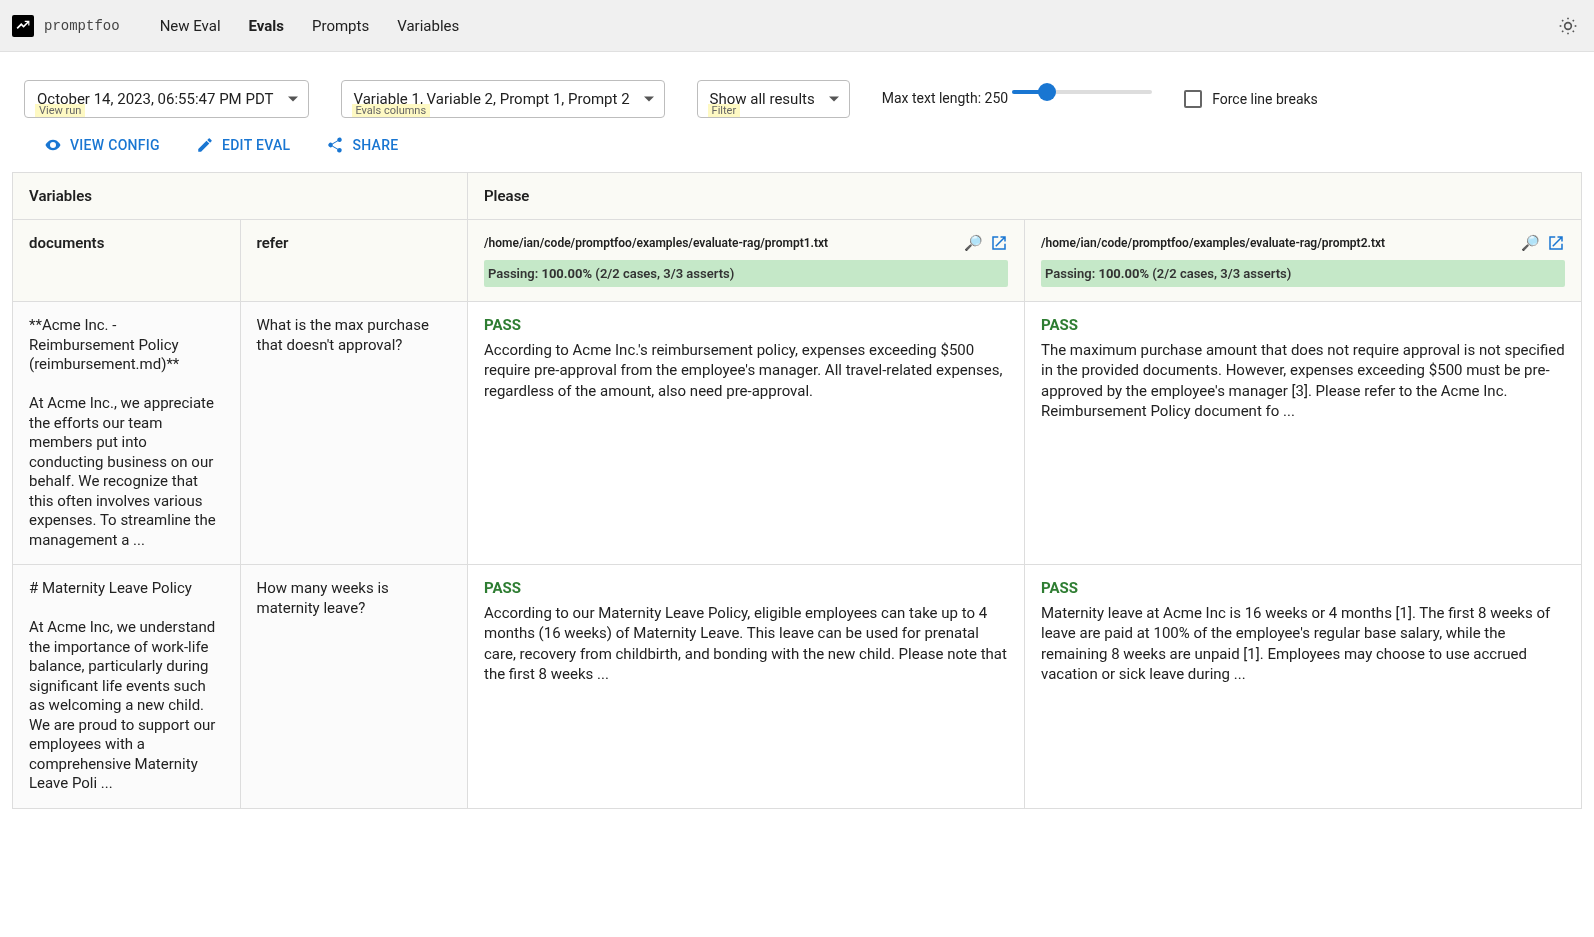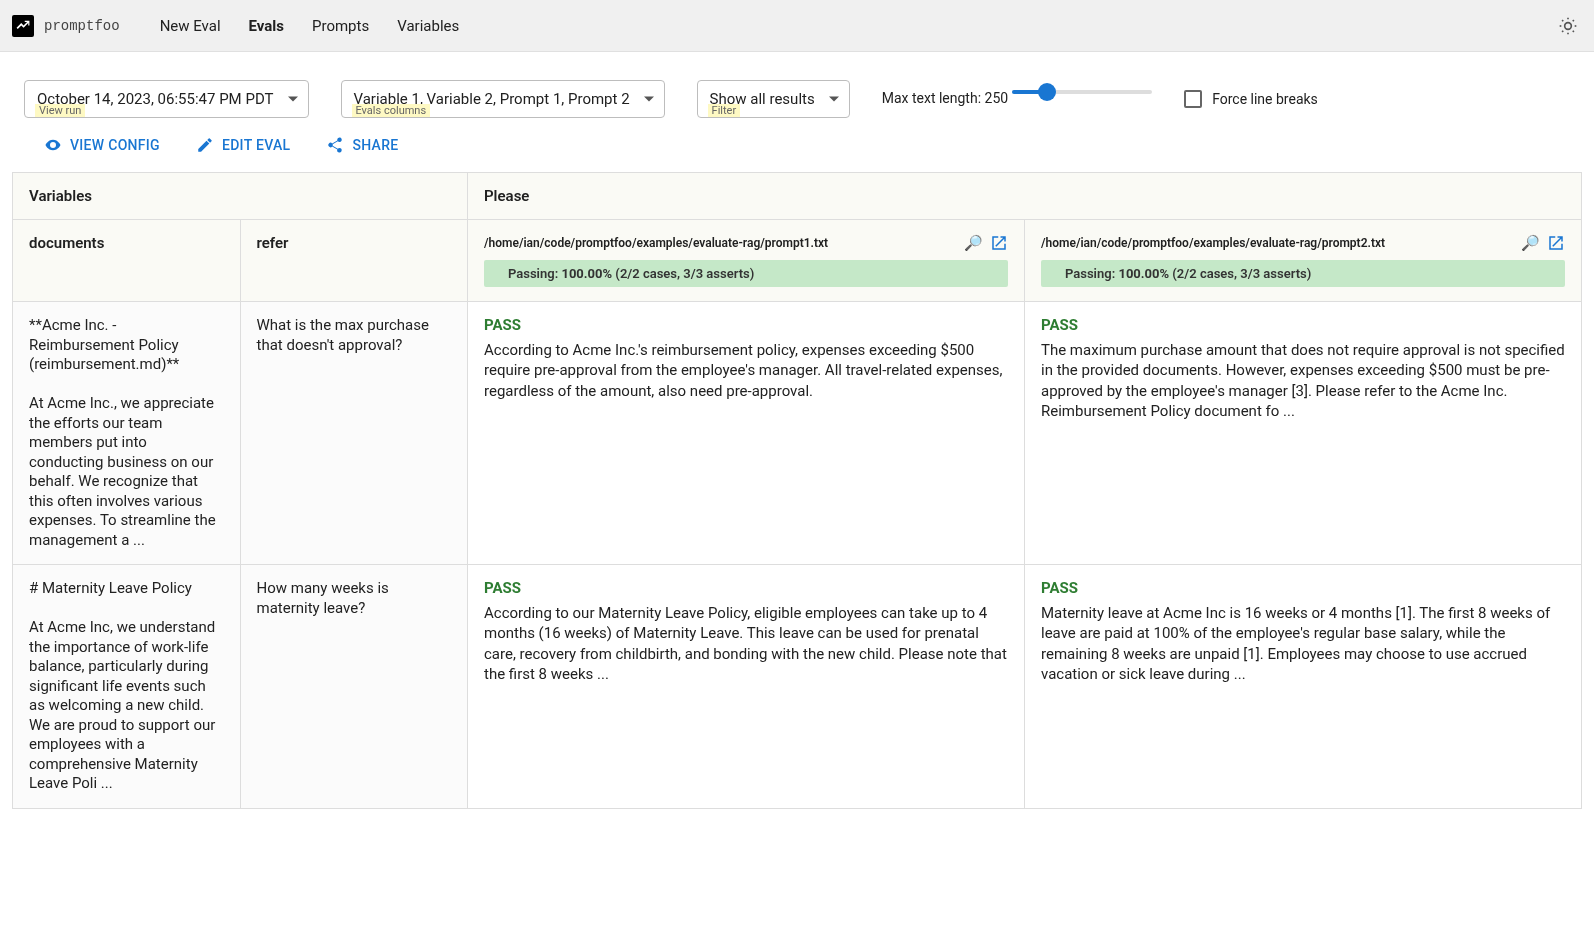--- a/index.html
+++ b/index.html
@@ -39,21 +39,21 @@
 th, td { border:1px solid #ddd; padding: 14px 16px; vertical-align:top; text-align:left; font-size:15px;}
 thead th { background:#fafaf5; font-weight:600; }
 .col-doc { width: 14.5%; }
 .col-query { width: 14.5%; }
 .col-out { width: 35.5%; }
 .varhead { background:#fafaf5; }
 .prompt-path { font-weight:600; font-size:12px; display:inline;}
 .prompt-header-line { display:flex; align-items:center; gap:8px; margin-bottom:8px;}
 .prompt-icons { display:flex; gap:8px; margin-left:auto;}
 .prompt-icons .ic { width:18px; height:18px; cursor:pointer; }
-.passing-pill { background:#c5e8c8; padding:6px 24px; border-radius:2px; font-size:13px; color:#333; }
+.passing-pill { background:#c5e8c8; padding:6px 4px; border-radius:2px; font-size:13px; color:#333; }
 .passing-pill b { font-weight:700; }
 .out-cell .pass { color:#2e7d32; font-weight:700; font-size:15px; margin-bottom:6px; display:block;}
 .out-cell .body { color:#222; line-height:1.35;}
 tbody td { font-size:15px; }
 .var-cell { background:#fbfbfb; color:#222; line-height:1.3;}
 </style>
 </head>
 <body>
 
 <div class="topbar">

